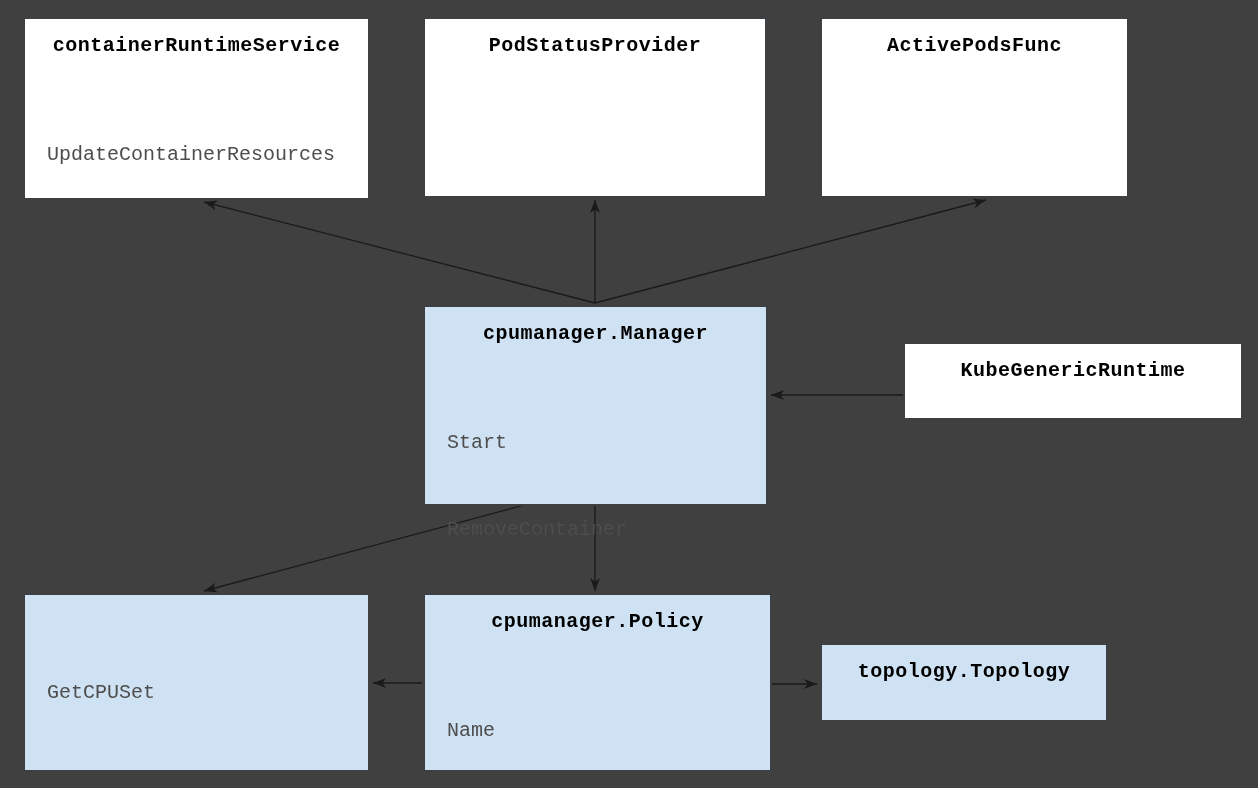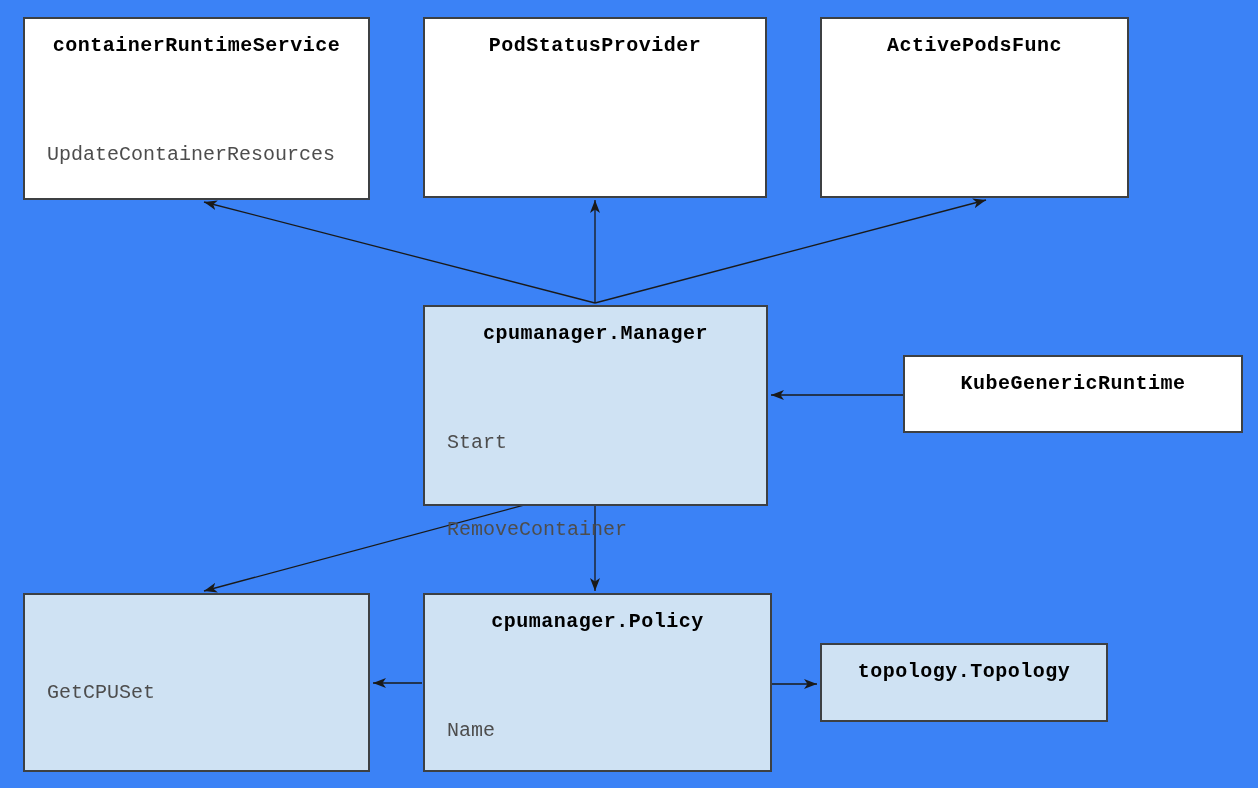--- a/index.html
+++ b/index.html
@@ -4,21 +4,21 @@
 <style>
   html, body {
     margin: 0;
     padding: 0;
     background: #ffffff;
   }
   #canvas {
     position: relative;
     width: 1258px;
     height: 788px;
-    background: #3b82f6;
+    background: #404040;
     font-family: "Liberation Mono", "DejaVu Sans Mono", monospace;
     overflow: hidden;
   }
   #edges-svg {
     position: absolute;
     left: 0;
     top: 0;
     width: 1258px;
     height: 788px;
     pointer-events: none;
@@ -47,21 +47,21 @@
     font-size: 20px;
     line-height: 29px;
     color: #4d4d4d;
     white-space: pre;
   }
   
   #node-container-runtime-service { left: 23px;  top: 17px;  width: 347px; height: 183px; }
   #node-pod-status-provider       { left: 423px; top: 17px;  width: 344px; height: 181px; }
   #node-active-pods-func          { left: 820px; top: 17px;  width: 309px; height: 181px; }
   #node-cpumanager-manager        { left: 423px; top: 305px; width: 345px; height: 201px; }
-  #node-kube-generic-runtime      { left: 903px; top: 355px; width: 340px; height: 78px;  }
+  #node-kube-generic-runtime      { left: 903px; top: 342px; width: 340px; height: 78px;  }
   #node-state-state               { left: 23px;  top: 593px; width: 347px; height: 179px; }
   #node-cpumanager-policy         { left: 423px; top: 593px; width: 349px; height: 179px; }
   #node-topology-topology         { left: 820px; top: 643px; width: 288px; height: 79px;  }
 </style>
 </head>
 <body>
 
 <div id="canvas">
 
   <svg id="edges-svg" xmlns="http://www.w3.org/2000/svg">

